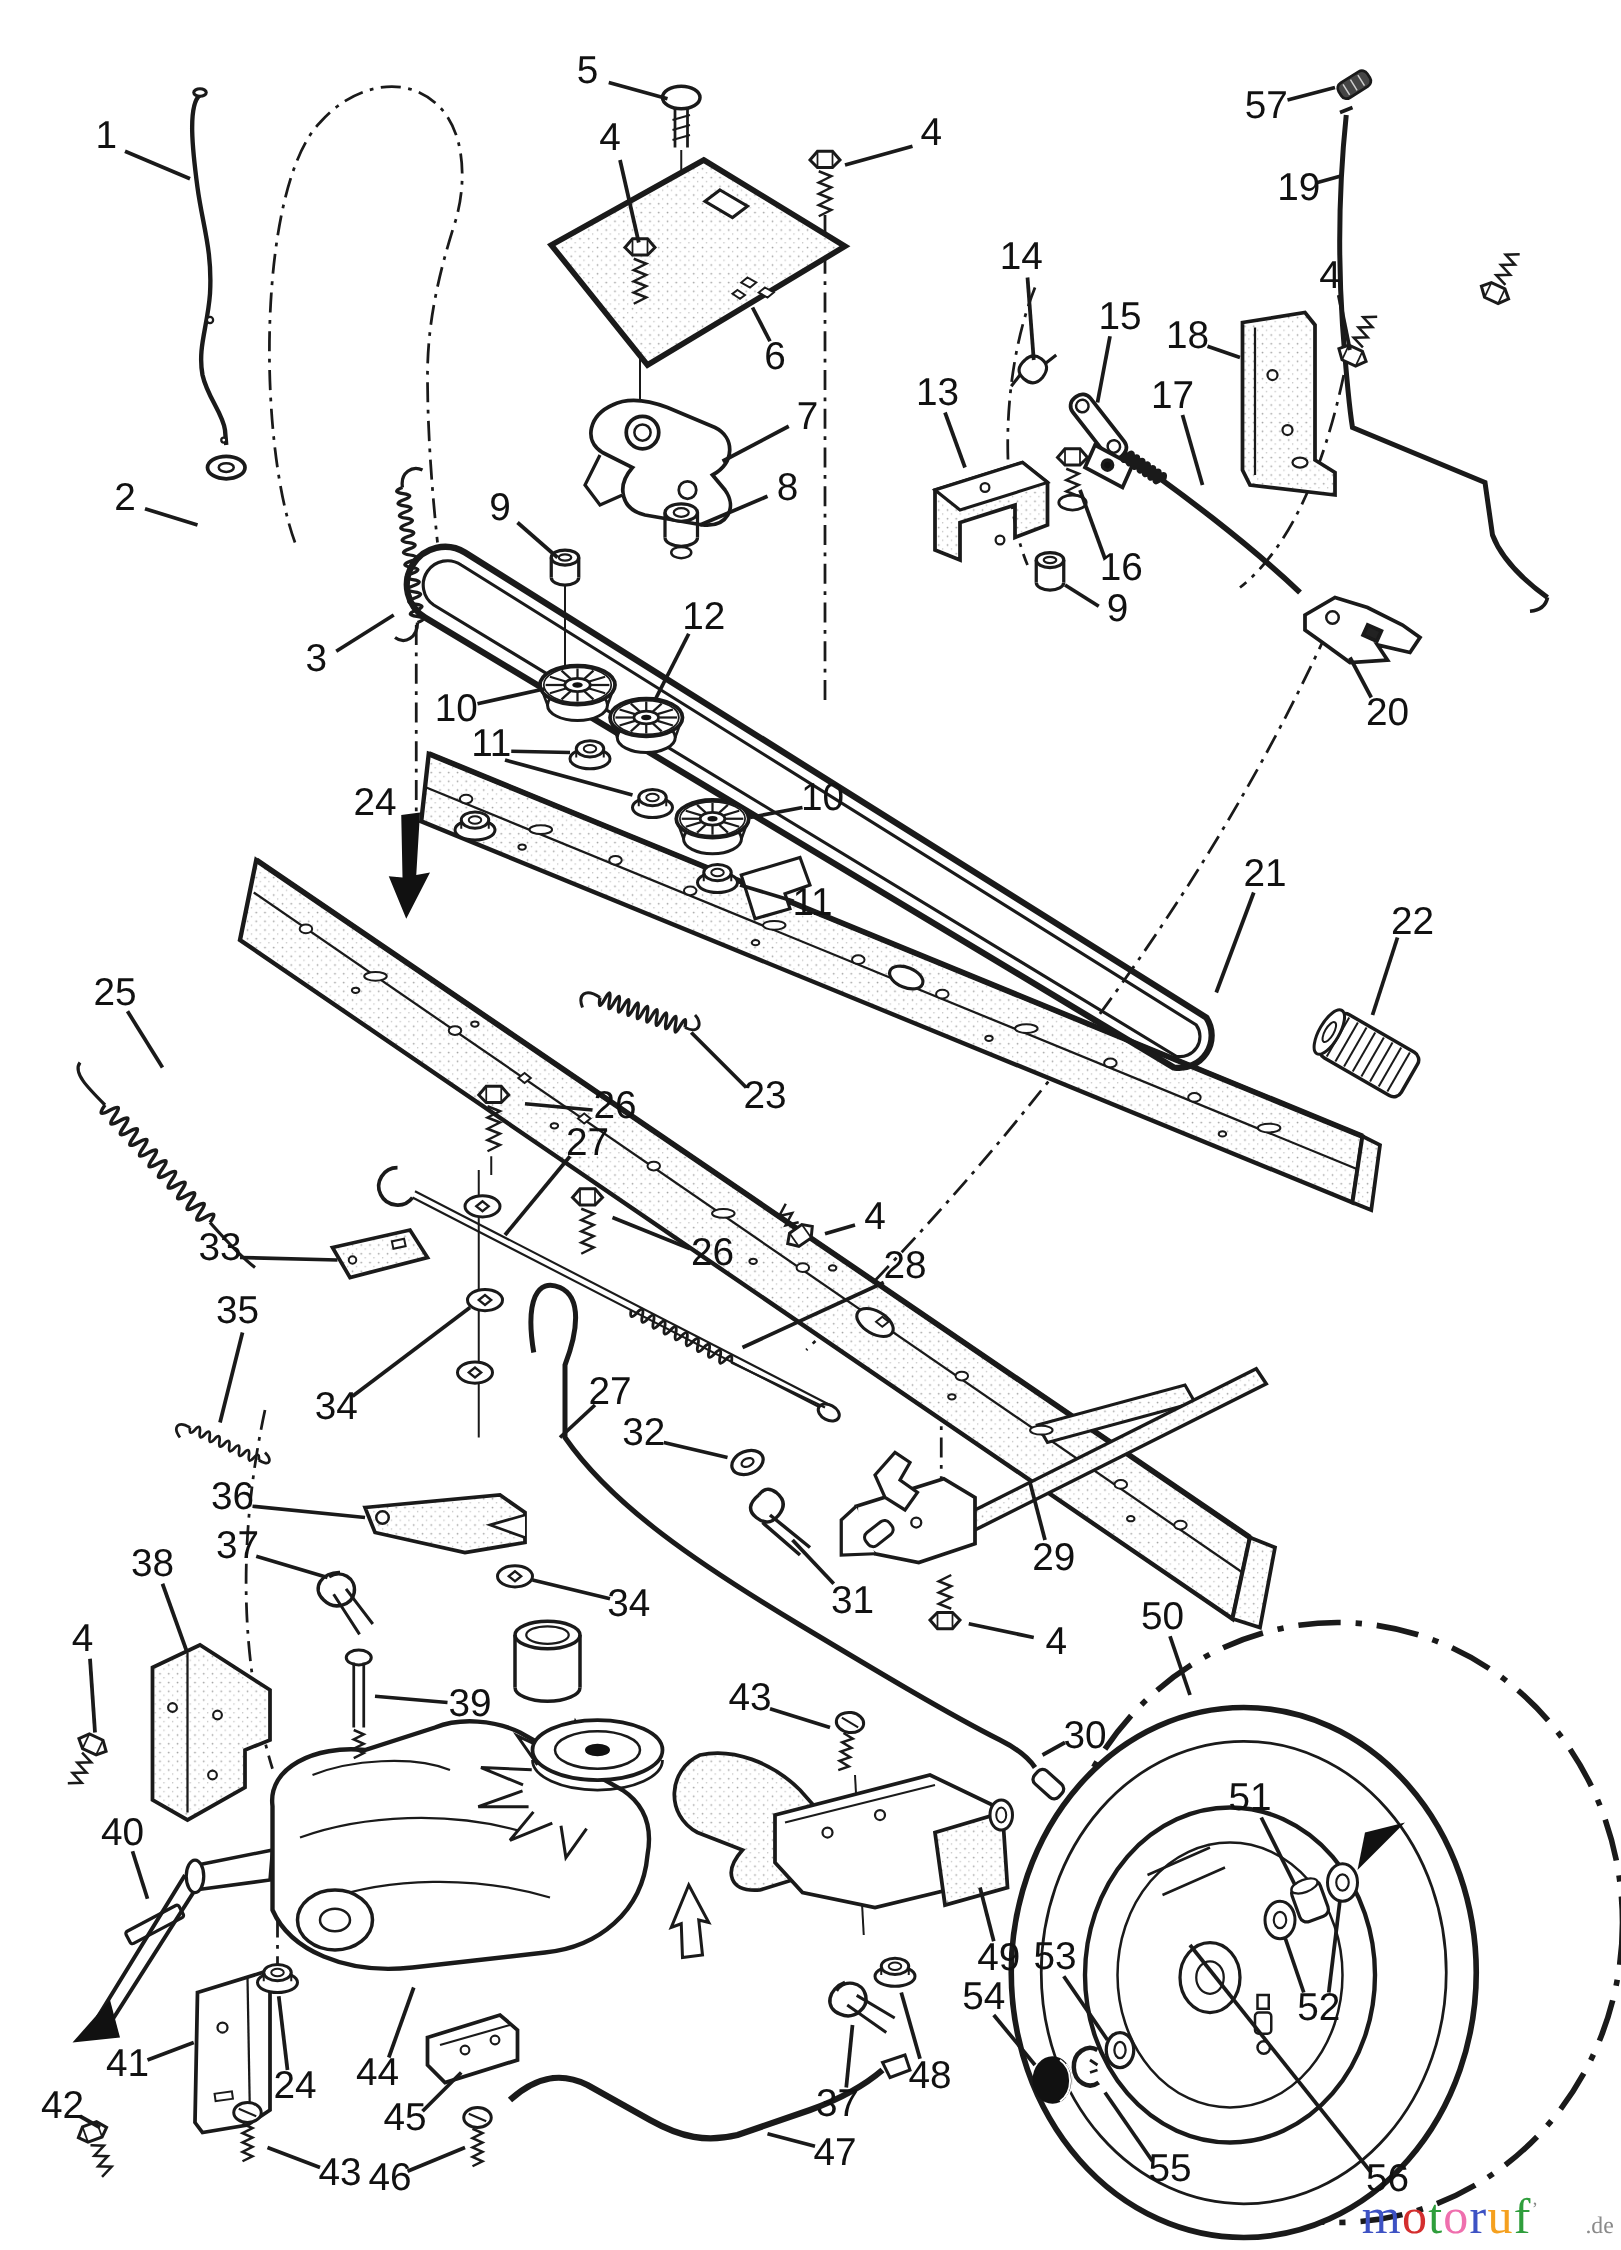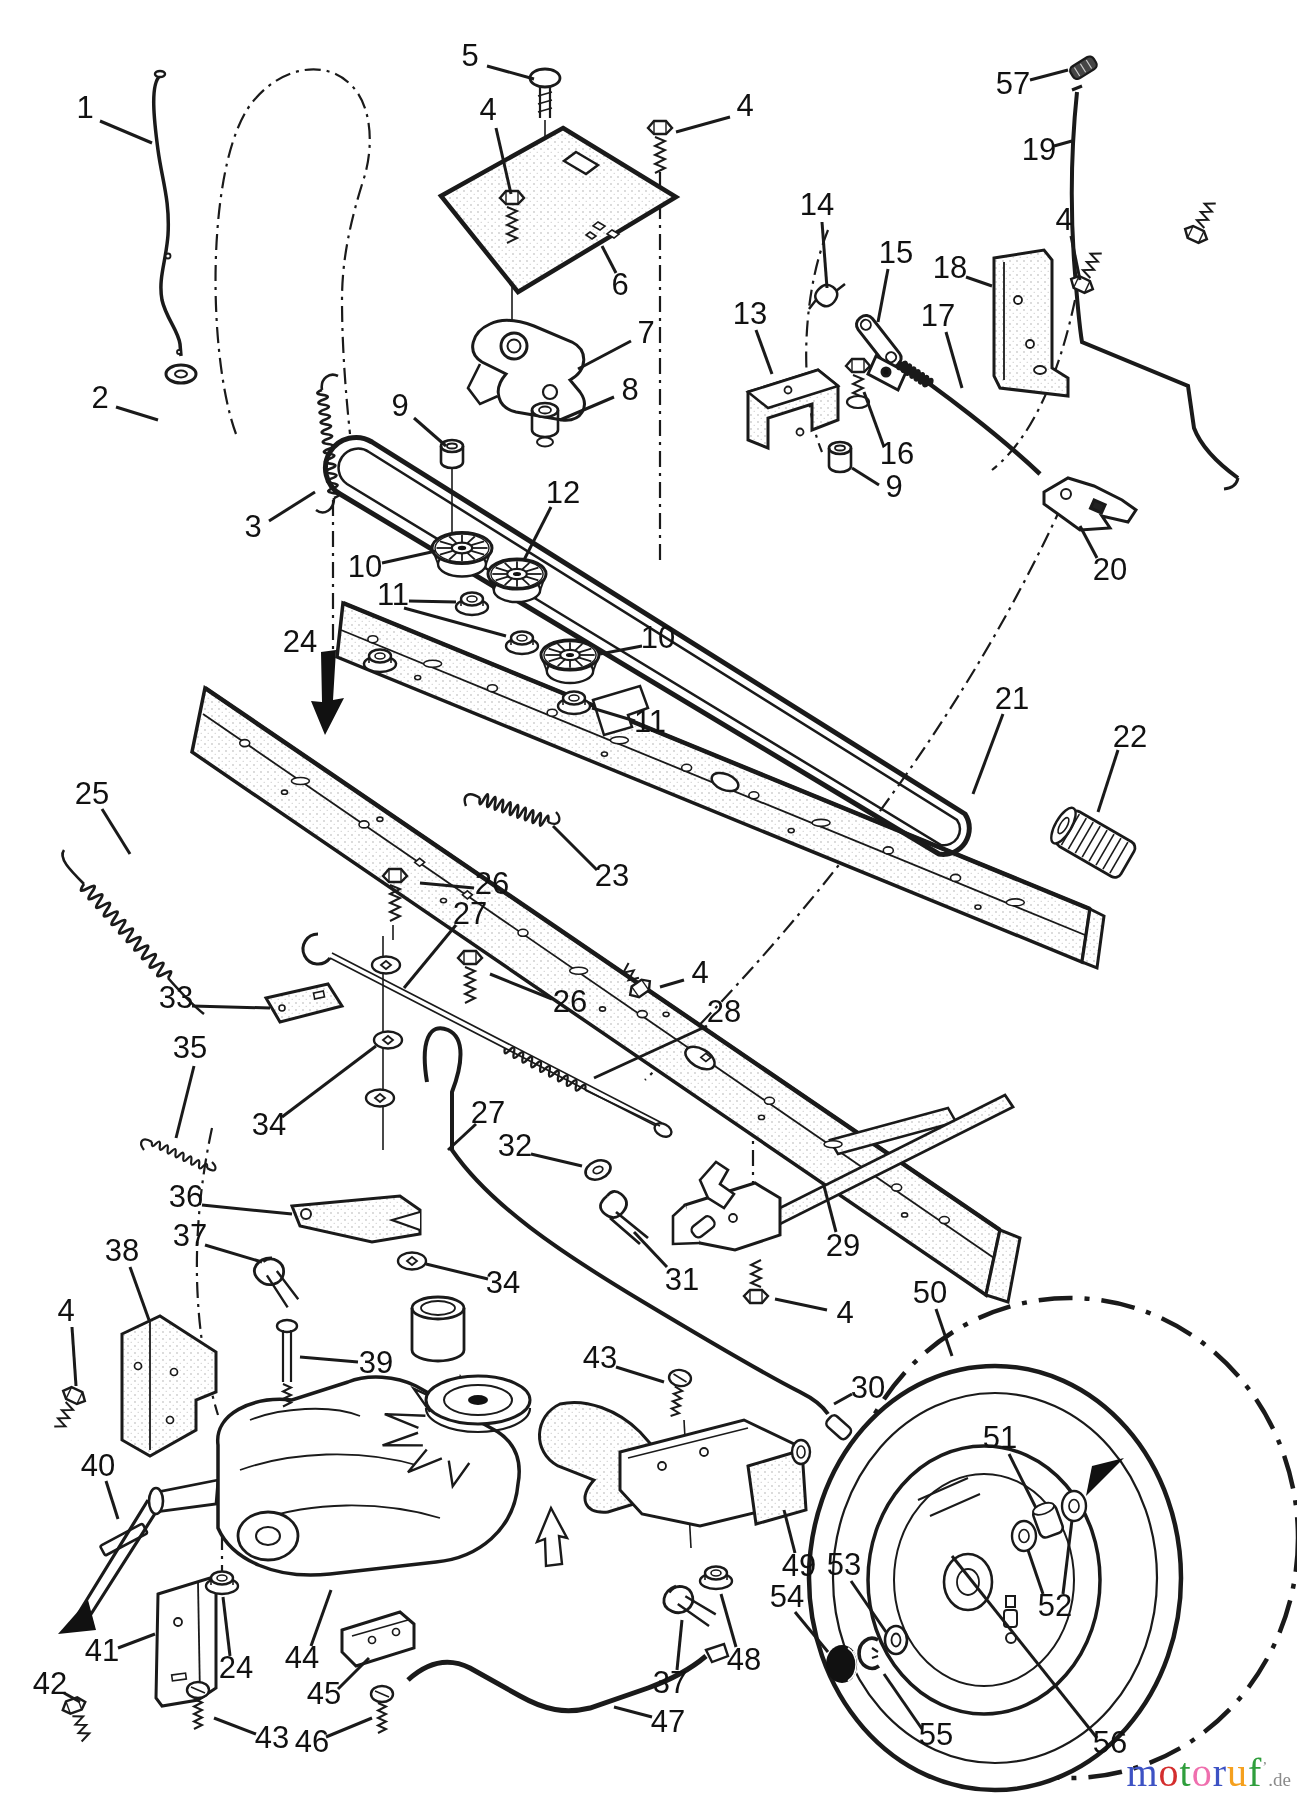--- a/index.html
+++ b/index.html
@@ -3,21 +3,21 @@
 <meta charset="utf-8">
 <style>
   html,body{margin:0;padding:0;background:#fff;}
   #stage{position:relative;width:1297px;height:1800px;background:#fff;overflow:hidden;
          font-family:"Liberation Sans",sans-serif;}
   svg{position:absolute;left:0;top:0;}
   .callout{font-family:"Liberation Sans",sans-serif;font-size:31px;fill:#111;}
   #watermark{position:absolute;right:6px;bottom:4px;
              font-family:"Liberation Serif",serif;font-size:40px;font-weight:400;
              letter-spacing:1px;white-space:nowrap;}
-  #watermark .suf{font-size:19px;letter-spacing:0;}
+  #watermark .suf{font-size:19px;letter-spacing:0;margin-left:37px;}
   #watermark .tick{font-size:15px;vertical-align:super;}
 </style>
 </head>
 <body>
 
 <div id="stage">
 <svg id="art" width="1297" height="1800" viewBox="0 0 1297 1800">
   <defs>
     <pattern id="stip" patternUnits="userSpaceOnUse" width="7" height="7">
       <rect width="7" height="7" fill="#ffffff"></rect>

